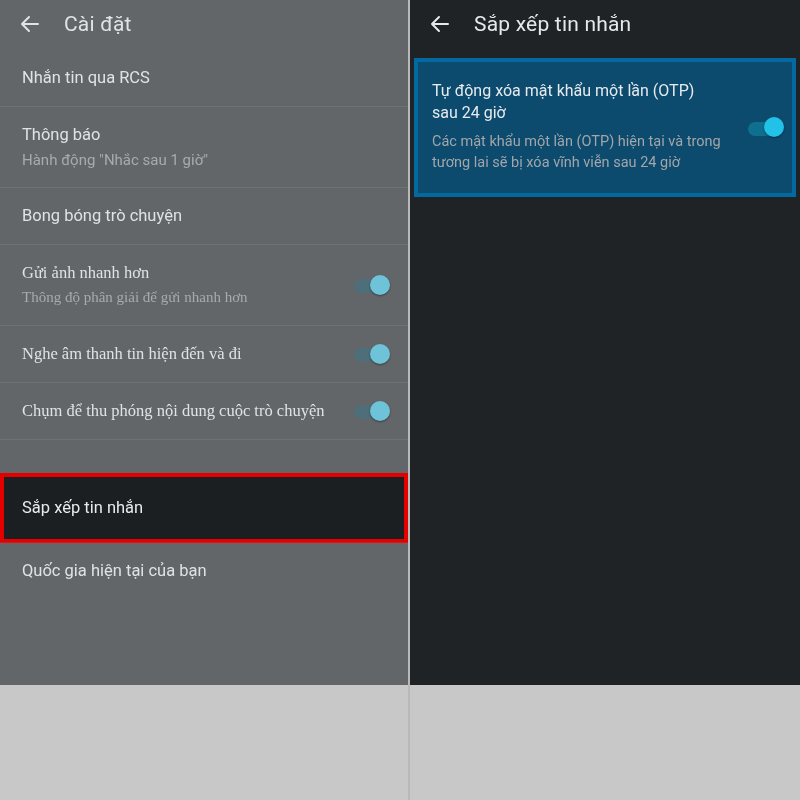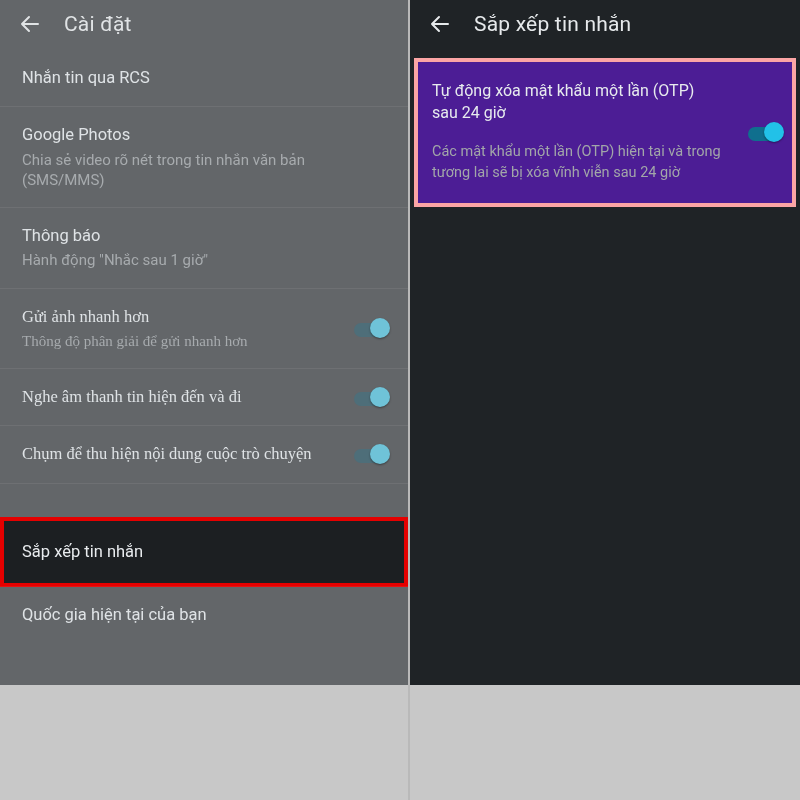--- a/index.html
+++ b/index.html
@@ -29,23 +29,23 @@
   .toggle { position: absolute; right: 20px; top: 50%; transform: translateY(-50%); width: 36px; height: 20px; }
   .toggle .track { position:absolute; inset:0; margin:auto; width:32px; height:14px; background:#4e6e79; border-radius:14px; top:3px; left:0; }
   .toggle .thumb { position:absolute; right:-2px; top:0; width:20px; height:20px; background:#7fc6d9; border-radius:50%; box-shadow:0 1px 2px rgba(0,0,0,.4); }
   .toggle.on .thumb { background:#6fc3d8; }
 
   
   .row.highlight { background:#1c1f22; border:4px solid #e50000; border-left-width:4px; border-right-width:4px; margin:-1px 0; padding:20px 18px; }
   .row.highlight .primary { color:#e8ebee; }
 
   
-  .card { margin: 8px 4px 0 4px; background:#4c1d95; border:4px solid #fca5a5; padding:18px 14px 20px 14px; position:relative; }
+  .card { margin: 8px 4px 0 4px; background:#0c4a6e; border:4px solid #0369a1; padding:18px 14px 20px 14px; position:relative; }
   .card .primary   { font-size:16px; color:#e7ebee; line-height:1.4; padding-right:54px; }
-  .card .secondary { font-size:14.5px; color:#a2a6a9; line-height:1.45; margin-top:16px; padding-right:54px; }
+  .card .secondary { font-size:14.5px; color:#a2a6a9; line-height:1.45; margin-top:6px; padding-right:54px; }
   .card .toggle { right:10px; top:50%; }
   .card .toggle .track { background:#0f6f8e; }
   .card .toggle .thumb { background:#22c1e8; }
 
   .pane-left .row:last-child { border-bottom:none; }
 </style>
 </head>
 <body>
 
 <div class="stage">
@@ -58,44 +58,43 @@
           </svg>
       </span>
       <span class="title">Cài đặt</span>
     </div>
 
     <div class="list">
       <div class="row">
         <div class="primary">Nhắn tin qua RCS</div>
       </div>
       <div class="row">
-        <div class="primary">Google Photos</div>
-        <div class="secondary">Chia sẻ video rõ nét trong tin nhắn văn bản (SMS/MMS)</div>
+        <div class="primary">Thông báo</div>
+        <div class="secondary">Hành động "Nhắc sau 1 giờ"</div>
       </div>
       <div class="row">
-        <div class="primary">Thông báo</div>
-        <div class="secondary">Hành động "Nhắc sau 1 giờ"</div>
+        <div class="primary">Bong bóng trò chuyện</div>
       </div>
       <div class="row with-toggle">
         <div class="primary">Gửi ảnh nhanh hơn</div>
         <div class="secondary">Thông độ phân giải để gửi nhanh hơn</div>
         <div class="toggle on">
             <div class="track"></div>
             <div class="thumb"></div>
           </div>
       </div>
       <div class="row with-toggle">
         <div class="primary">Nghe âm thanh tin hiện đến và đi</div>
         <div class="toggle on">
             <div class="track"></div>
             <div class="thumb"></div>
           </div>
       </div>
       <div class="row with-toggle">
-        <div class="primary">Chụm để thu hiện nội dung cuộc trò chuyện</div>
+        <div class="primary">Chụm để thu phóng nội dung cuộc trò chuyện</div>
         <div class="toggle on">
             <div class="track"></div>
             <div class="thumb"></div>
           </div>
       </div>
       <div class="row">
       </div>
       <div class="row highlight">
         <div class="primary">Sắp xếp tin nhắn</div>
       </div>

